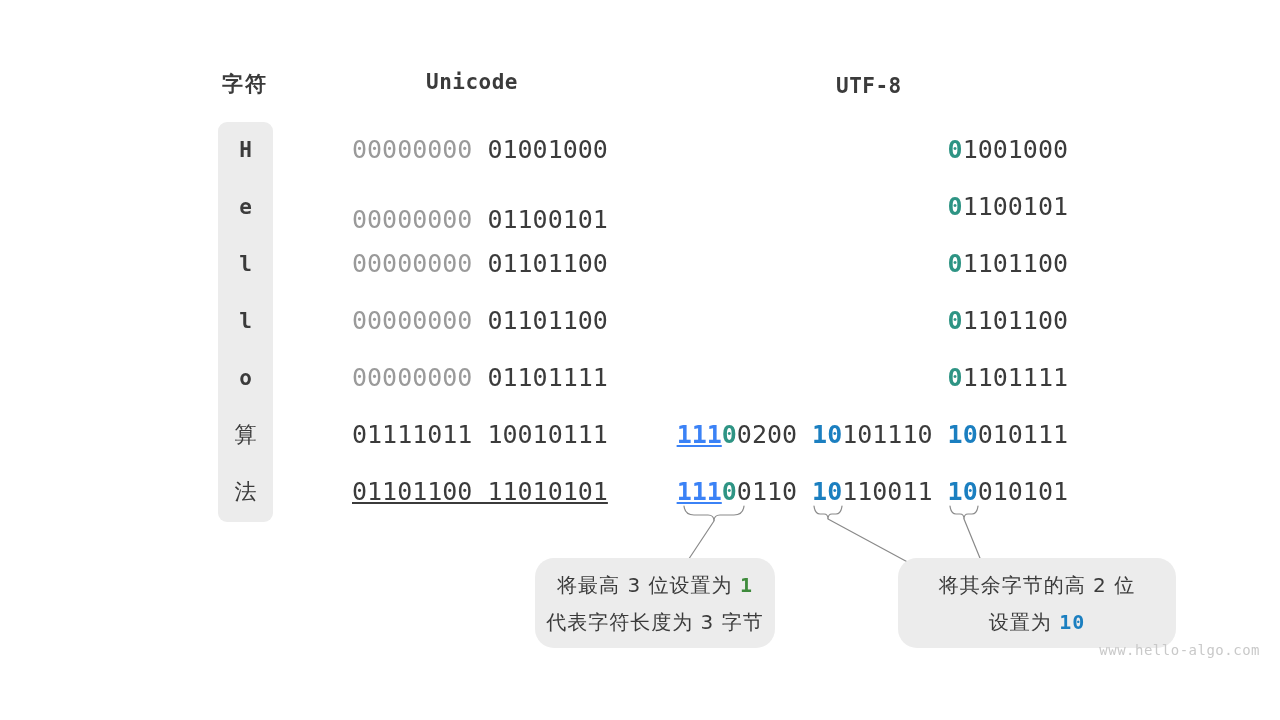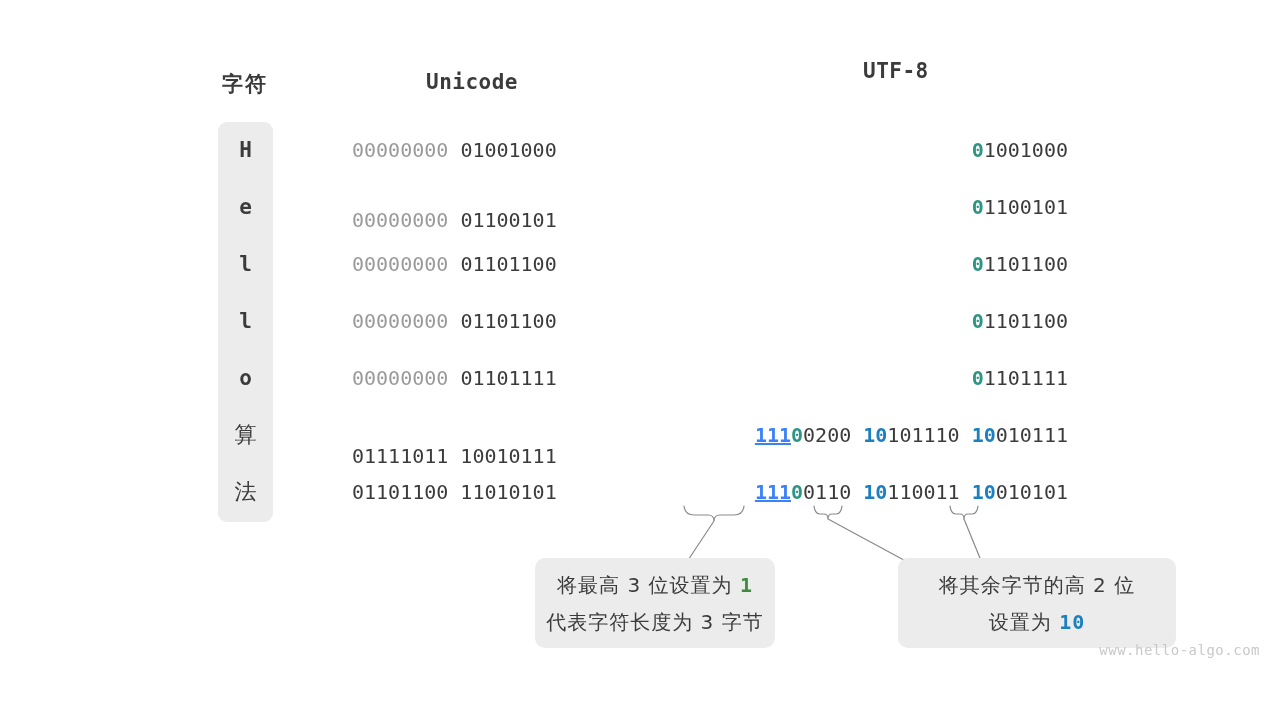--- a/index.html
+++ b/index.html
@@ -32,21 +32,21 @@
     color: #3b3b3b;
     white-space: nowrap;
     letter-spacing: 0.5px;
   }
   .col-header.cjk {
     font-family: "DejaVu Sans", sans-serif;
     letter-spacing: 2px;
   }
   #hdr-char    { left: 222px; top: 70px; }
   #hdr-unicode { left: 426px; top: 70px; }
-  #hdr-utf8    { left: 836px; top: 59px; margin-left: 27px; }
+  #hdr-utf8    { left: 836px; top: 74px; }
 
   
   .char-panel {
     position: absolute;
     left: 218px;
     top: 122px;
     width: 55px;
     height: 400px;
     background: #ececec;
     border-radius: 9px;
@@ -68,38 +68,38 @@
     font-weight: normal;
     font-size: 22px;
   }
 
   
   .bin-row {
     position: absolute;
     height: 26px;
     line-height: 26px;
     font-family: "DejaVu Sans Mono", monospace;
-    font-size: 20px;
+    font-size: 25px;
     white-space: pre;
     color: #3b3b3b;
   }
   .uni-row { left: 352px; }
   .utf-row { right: 212px; text-align: right; }
 
   .b-dim    { color: #9a9a9a; }
   .b-dark   { color: #3b3b3b; }
   .b-green  { color: #3b82f6; font-weight: bold; text-decoration: underline; }
   .b-teal   { color: #2e9484; font-weight: bold; }
   .b-blue   { color: #1b7fc0; font-weight: bold; }
 
   
   .callout {
     position: absolute;
     background: #ececec;
-    border-radius: 10px;
+    border-radius: 19px;
     box-sizing: border-box;
     display: flex;
     flex-direction: column;
     justify-content: center;
     align-items: center;
     font-family: "DejaVu Sans", sans-serif;
     font-size: 20px;
     color: #3b3b3b;
     line-height: 30px;
     letter-spacing: 1px;
@@ -151,24 +151,24 @@
       <div class="char-cell" style="top: 251px;">l</div>
       <div class="bin-row uni-row" style="top: 251px;"><span class="b-dim">00000000 </span><span class="b-dark">01101100</span></div>
       <div class="bin-row utf-row" style="top: 251px;"><span class="b-teal">0</span><span class="b-dark">1101100</span></div>
       <div class="char-cell" style="top: 308px;">l</div>
       <div class="bin-row uni-row" style="top: 308px;"><span class="b-dim">00000000 </span><span class="b-dark">01101100</span></div>
       <div class="bin-row utf-row" style="top: 308px;"><span class="b-teal">0</span><span class="b-dark">1101100</span></div>
       <div class="char-cell" style="top: 365px;">o</div>
       <div class="bin-row uni-row" style="top: 365px;"><span class="b-dim">00000000 </span><span class="b-dark">01101111</span></div>
       <div class="bin-row utf-row" style="top: 365px;"><span class="b-teal">0</span><span class="b-dark">1101111</span></div>
       <div class="char-cell cjk" style="top: 422px;">算</div>
-      <div class="bin-row uni-row" style="top: 443px;"><span class="b-dark">01111011 10010111</span></div>
+      <div class="bin-row uni-row" style="top: 422px;"><span class="b-dark">01111011 10010111</span></div>
       <div class="bin-row utf-row" style="top: 422px;"><span class="b-green">111</span><span class="b-teal">0</span><span class="b-dark">0200 </span><span class="b-blue">10</span><span class="b-dark">101110 </span><span class="b-blue">10</span><span class="b-dark">010111</span></div>
       <div class="char-cell cjk" style="top: 479px;">法</div>
-      <div class="bin-row uni-row" style="top: 479px;"><span class="b-dark">01101100 11010101</span></div>
+      <div class="bin-row uni-row" style="top: 479px; text-decoration: underline;"><span class="b-dark">01101100 11010101</span></div>
       <div class="bin-row utf-row" style="top: 479px;"><span class="b-green">111</span><span class="b-teal">0</span><span class="b-dark">0110 </span><span class="b-blue">10</span><span class="b-dark">110011 </span><span class="b-blue">10</span><span class="b-dark">010101</span></div>
     </div>
 
   <svg class="overlay" viewBox="0 0 1280 720">
     <g fill="none" stroke="#8a8a8a" stroke-width="1.2" stroke-linecap="round">
 
       <path d="M684,506 Q685,515 694,515 L708,515 Q714,515 714,521 Q714,515 720,515 L734,515 Q743,515 744,506"></path>
 
       <path d="M714,521 L655,610"></path>
 

